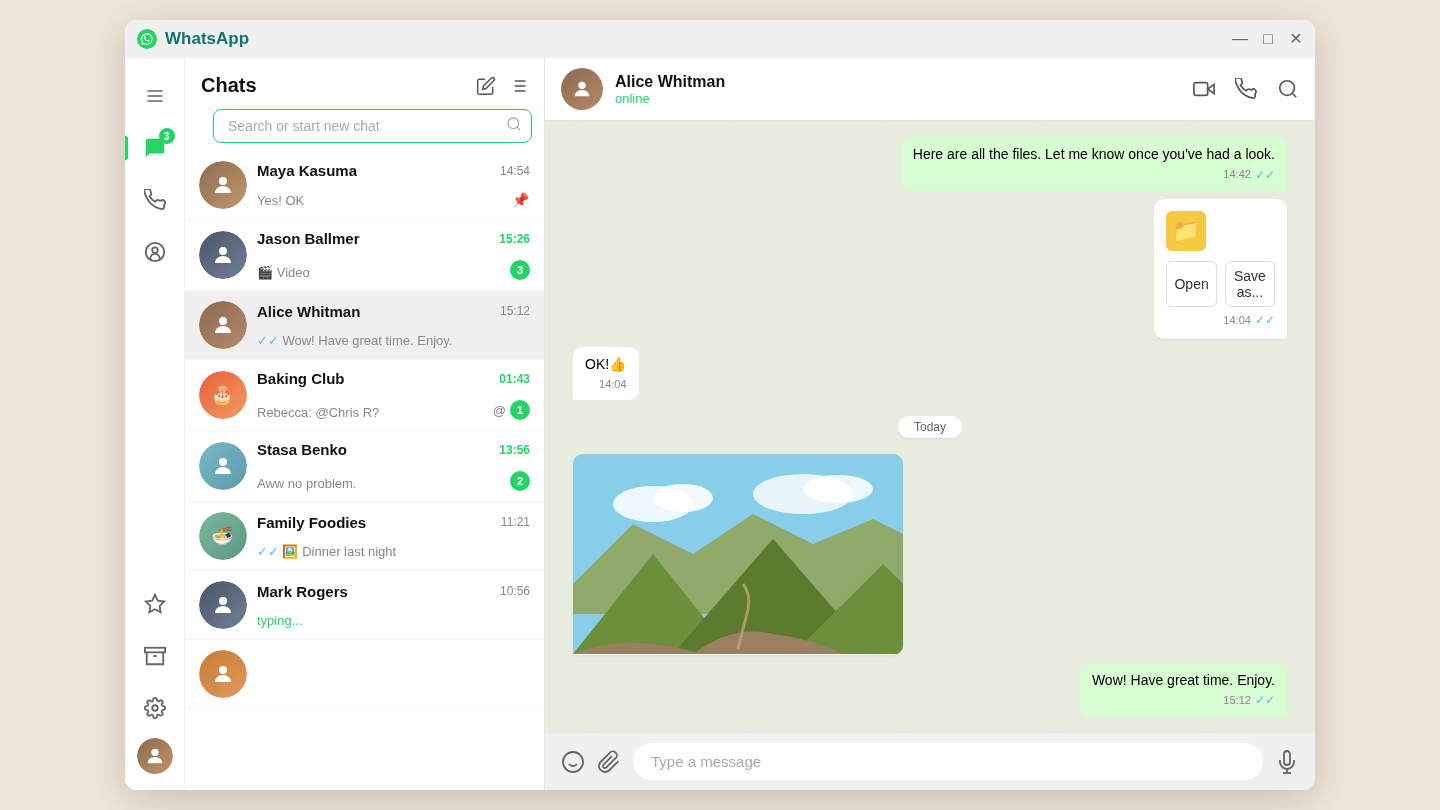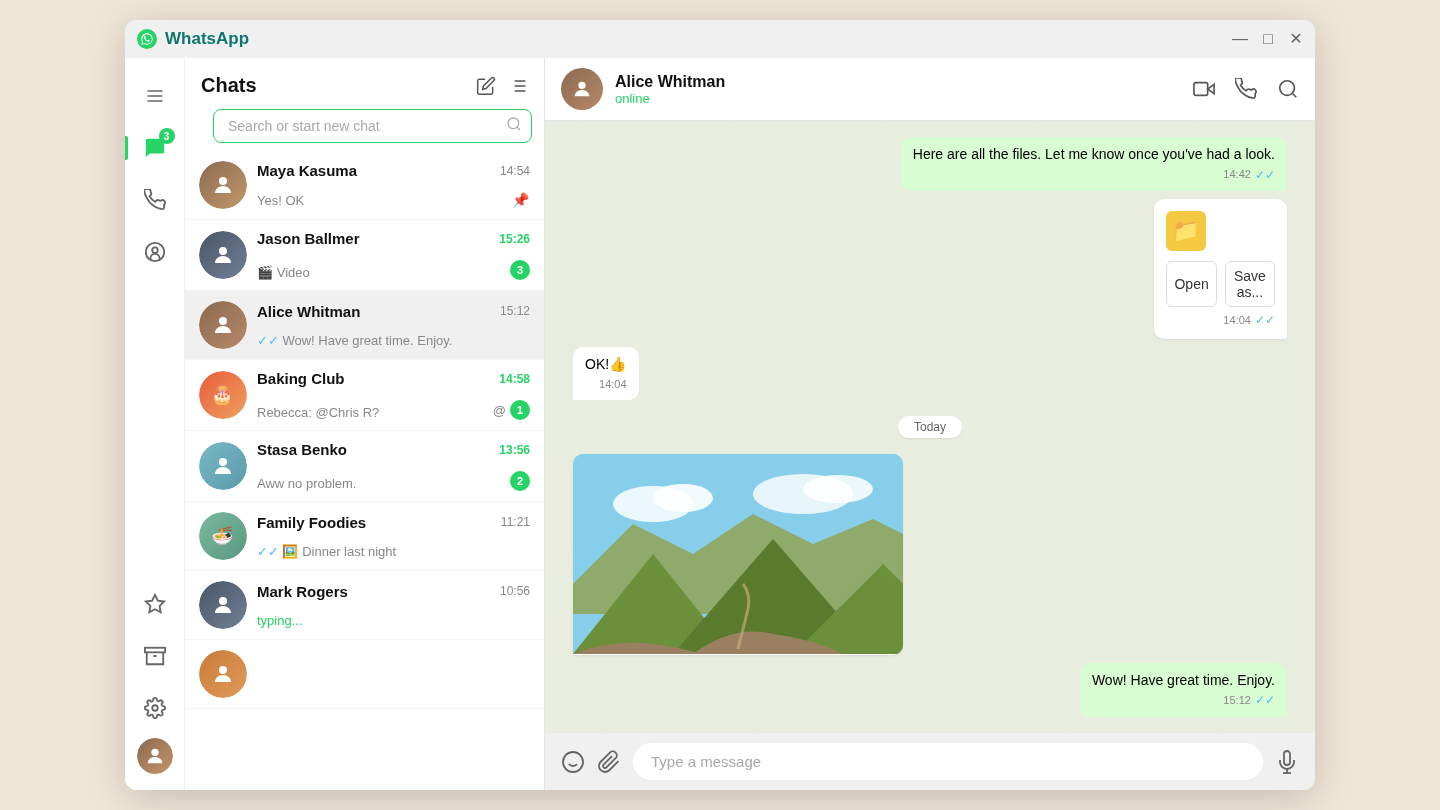--- a/index.html
+++ b/index.html
@@ -648,21 +648,21 @@
           </div>
         </div>
 
         <div class="chat-item">
           <div class="chat-avatar">
             <div class="avatar-circle" style="background: linear-gradient(135deg, #e85d3a, #f0a060)">🎂</div>
           </div>
           <div class="chat-info">
             <div class="chat-name-row">
               <span class="chat-name">Baking Club</span>
-              <span class="chat-time unread">14:58</span>
+              <span class="chat-time unread">01:43</span>
             </div>
             <div class="chat-preview-row">
               <span class="chat-preview">Rebecca: @Chris R?</span>
               <div style="display:flex;gap:4px;align-items:center">
                 <span style="color:#888;font-size:13px">@</span>
                 <div class="chat-badge">1</div>
               </div>
             </div>
           </div>
         </div>

